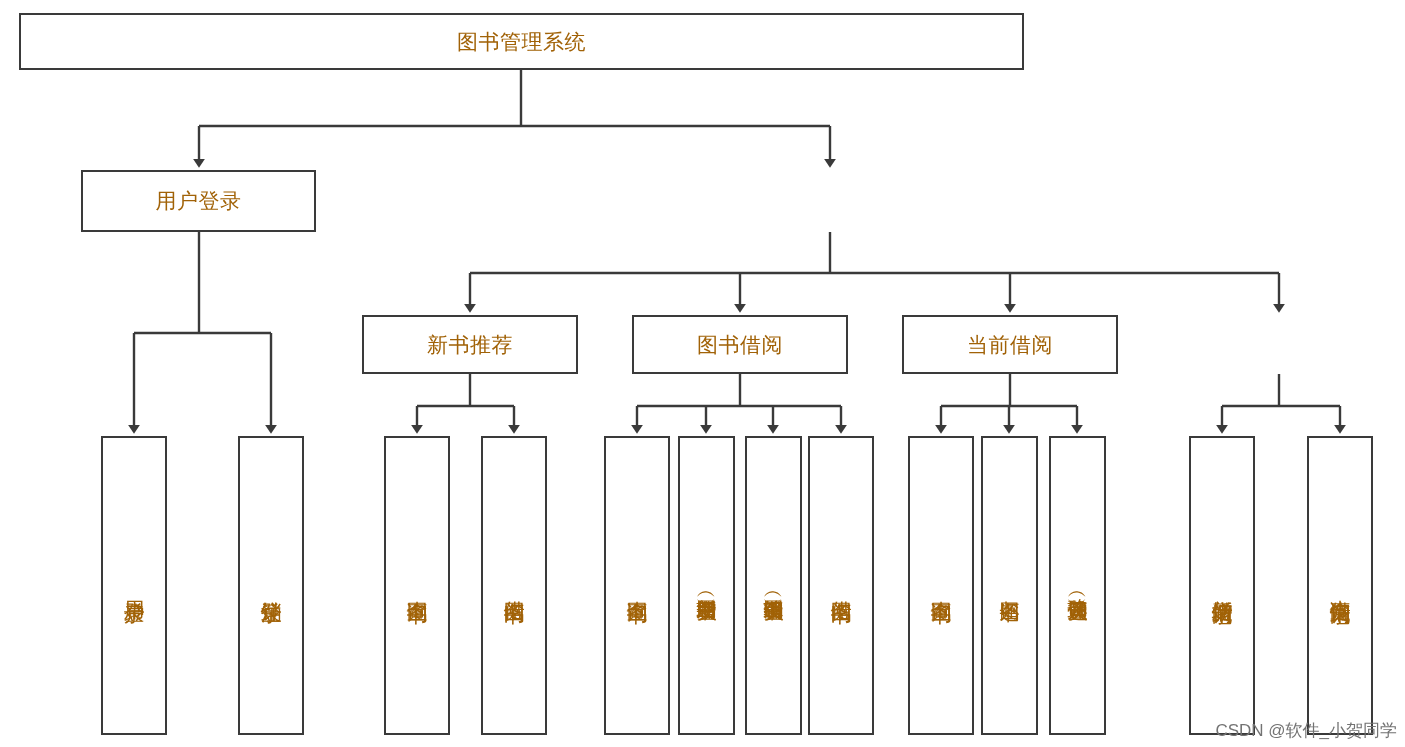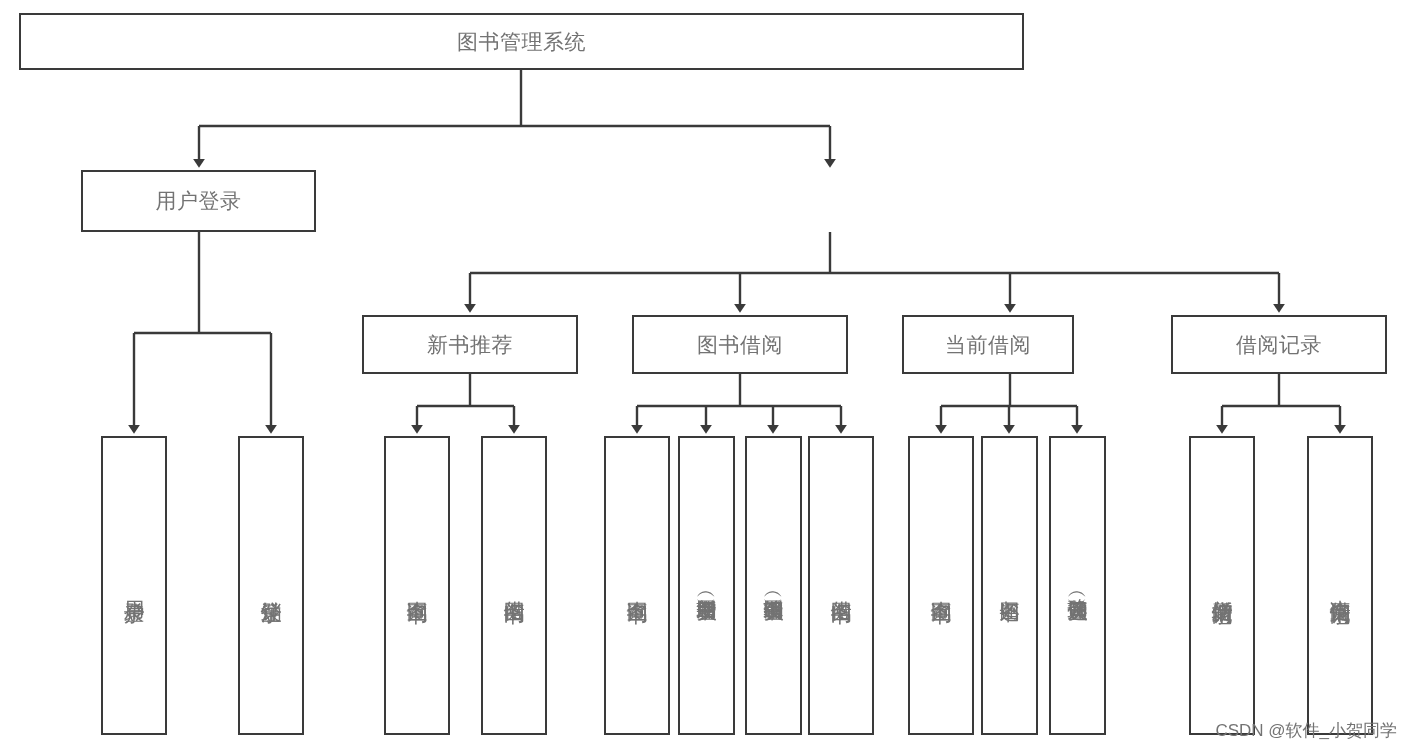--- a/index.html
+++ b/index.html
@@ -33,21 +33,21 @@
     background: #ffffff;
     border: 2px solid #3a3a3a;
     display: flex;
     align-items: center;
     justify-content: center;
     z-index: 3;
   }
   .node .label {
     display: block;
     text-align: right;
-    color: #737373;
+    color: #a16207;
     letter-spacing: 0.5px;
     white-space: nowrap;
   }
   
   .node.horiz .label {
     font-size: 21px;
     line-height: 1.1;
   }
   .node.root .label {
     font-size: 21px;
@@ -146,27 +146,24 @@
 
 
   <div class="node horiz" style="left:362px; top:315px; width:216px; height:59px;">
     <span class="label">新书推荐</span>
   </div>
 
   <div class="node horiz" style="left:632px; top:315px; width:216px; height:59px;">
     <span class="label">图书借阅</span>
   </div>
 
-  <div class="node horiz" style="left:902px; top:315px; width:172px; height:59px;">
+  <div class="node horiz" style="left:902px; top:315px; width:216px; height:59px;">
     <span class="label">当前借阅</span>
   </div>
 
-  <div class="node horiz" style="left:1171px; top:315px; width:216px; height:59px;">
-    <span class="label">借阅记录</span>
-  </div>
 
   <div class="node vert" style="left:101px; top:436px; width:66px; height:299px;">
     <span class="label">用户登录</span>
   </div>
 
   <div class="node vert" style="left:238px; top:436px; width:66px; height:299px;">
     <span class="label">注销登录</span>
   </div>
 
   <div class="node vert" style="left:384px; top:436px; width:66px; height:299px;">

